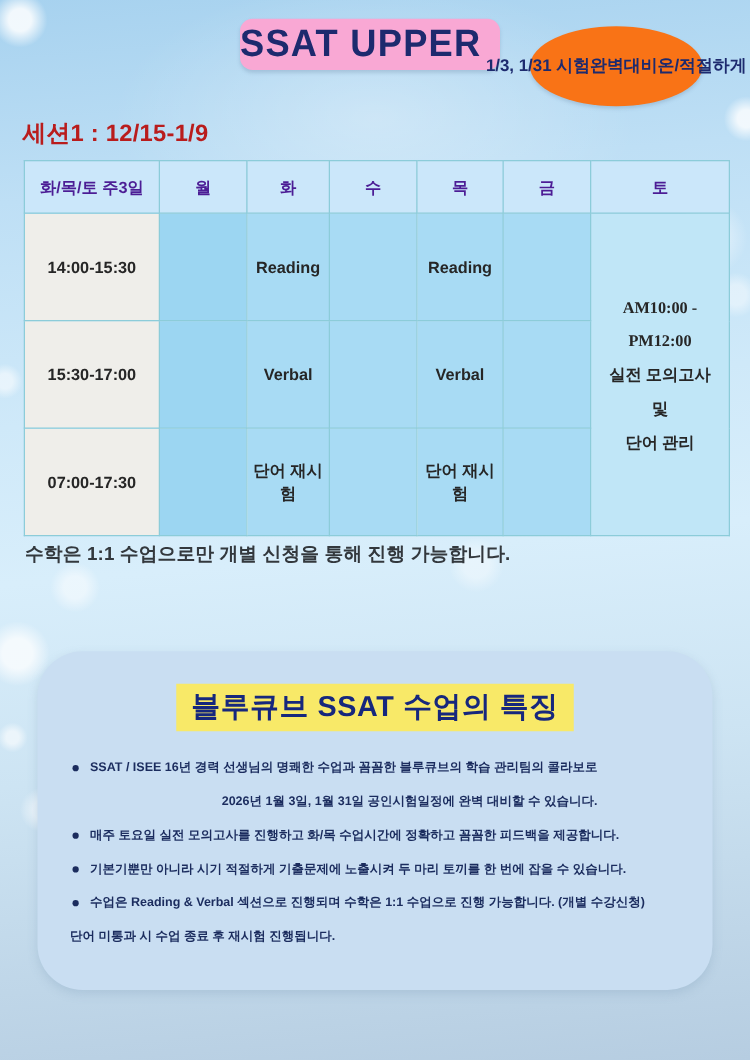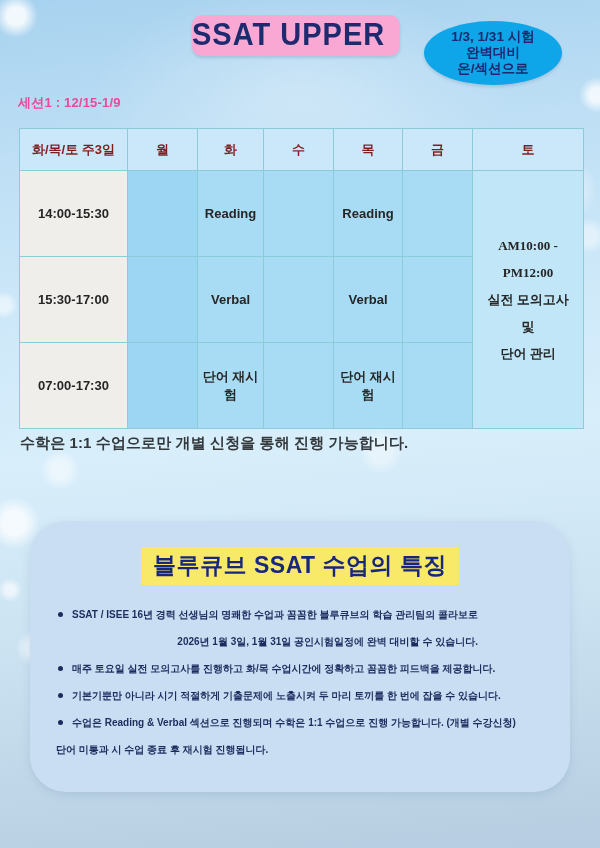--- a/index.html
+++ b/index.html
@@ -29,39 +29,39 @@
     background:#f9a8d4;border-radius:10px;
     display:flex;align-items:center;justify-content:flex-start;
     box-shadow:0 2px 3px rgba(90,120,150,.25);
   }
   .title-pill span{
     color:#1d2a6e;font-weight:bold;font-size:29px;letter-spacing:1px;
     transform:scaleY(1.05);
   }
   .badge{
     position:absolute;left:424px;top:21px;width:138px;height:64px;
-    background:#0ea5e9;border-radius:50%;
-    display:flex;flex-direction:column;align-items:center;justify-content:center;
+    background:#f97316;border-radius:50%;
+    display:flex;flex-direction:row;align-items:center;justify-content:center;
     box-shadow:0 2px 3px rgba(90,120,150,.25);
   }
   .badge div{color:#1d2a6e;font-weight:bold;font-size:13.5px;line-height:16px;white-space:nowrap;}
   .session-label{
     position:absolute;left:18px;top:94px;
-    color:#ec4899;font-weight:bold;font-size:13px;letter-spacing:.2px;
+    color:#b91c1c;font-weight:bold;font-size:19px;letter-spacing:.2px;
   }
   table.schedule{
     position:absolute;left:19px;top:128px;width:564px;
     border-collapse:collapse;table-layout:fixed;
   }
   table.schedule th,table.schedule td{
     border:1px solid #8cccd9;text-align:center;vertical-align:middle;
     padding:0;overflow:hidden;
   }
   table.schedule th{
-    background:#cbe7fa;color:#7f1d1d;font-size:13px;font-weight:bold;height:41px;
+    background:#cbe7fa;color:#4c1d95;font-size:13px;font-weight:bold;height:41px;
   }
   table.schedule td{height:85px;font-size:13px;font-weight:bold;color:#262626;margin-top:40px;}
   td.time-cell{background:#efeeea;color:#2e2e2e;font-size:14px;font-weight:600;border-color:#d9e6e4;}
   td.mon-cell{background:#9cd6f2;}
   td.day-cell{background:#a8dbf4;}
   td.sat-cell{background:#c0e6f7;line-height:27px;font-size:13px;font-family:Liberation Serif, serif;}
   .note{
     position:absolute;left:20px;top:434px;
     color:#33383d;font-size:15px;font-weight:bold;letter-spacing:.1px;
   }
@@ -89,21 +89,21 @@
 
 <div class="bg"></div>
 
 <div class="title-pill">
   <span>SSAT UPPER</span>
 </div>
 
 <div class="badge">
   <div>1/3, 1/31 시험</div>
   <div>완벽대비</div>
-  <div>온/섹션으로</div>
+  <div>온/적절하게</div>
 </div>
 
 <div class="session-label">세션1 : 12/15-1/9</div>
 
 <table class="schedule">
   <colgroup>
     <col style="width:108px">
       <col style="width:70px">
       <col style="width:66px">
     <col style="width:70px">

